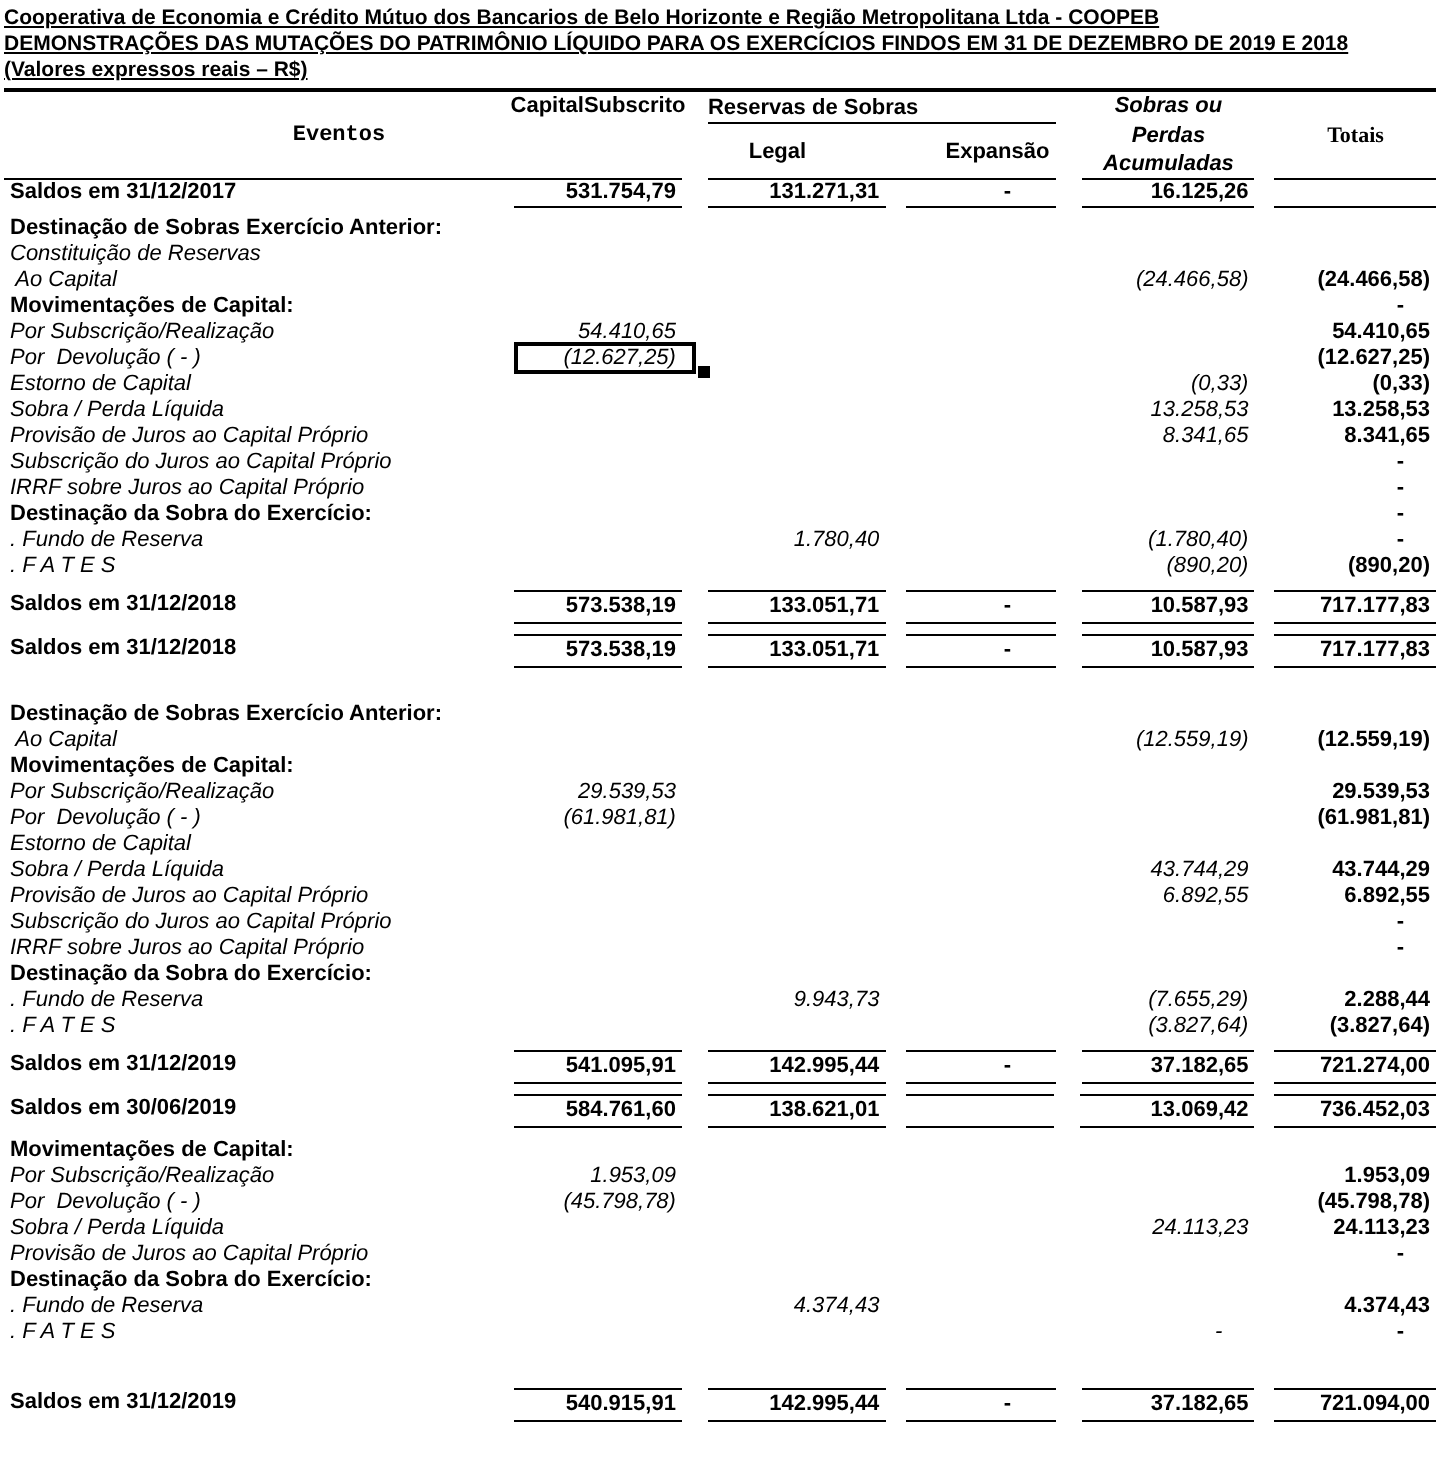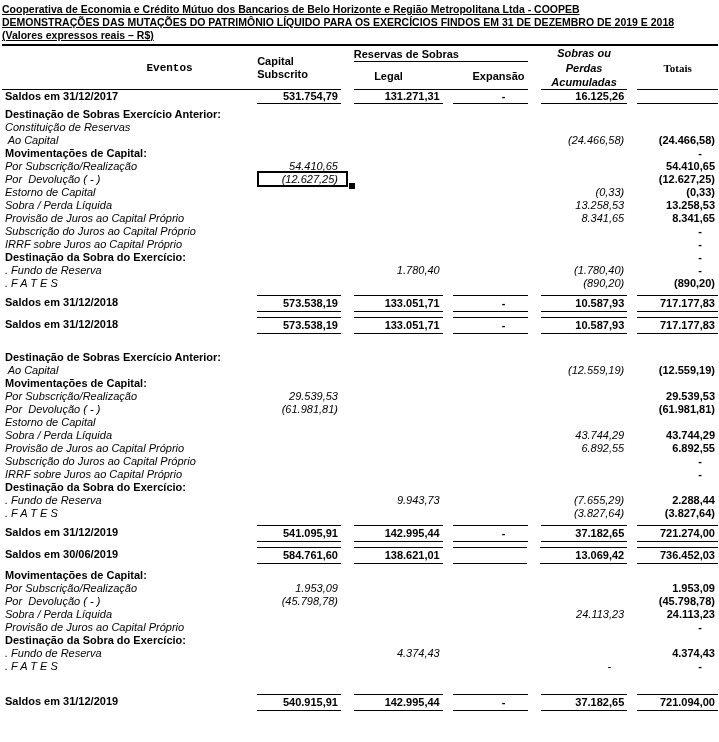--- a/index.html
+++ b/index.html
@@ -13,21 +13,21 @@
   .page { padding: 3px 1px 0 2px; width: 719px; }
 
   
   .title-block { border-bottom: 2px solid #000; padding-bottom: 2px; width: 716px; }
   .title-line { font-weight: bold; font-size: 10.5px; line-height: 13px; white-space: nowrap; text-decoration: underline; }
 
   
   .header { display: flex; margin-top: 1px; height: 43px; font-weight: bold; width: 716px; }
   .header > div { border-bottom: 1px solid #000; }
   .h-eventos { width: 256px; display: flex; align-items: center; justify-content: center; padding-left: 80px; font-family: Liberation Mono, monospace; }
-  .h-cap { width: 84px; display: flex; flex-direction: column; justify-content: center; text-align: left; line-height: 13px; }
+  .h-cap { width: 84px; display: flex; flex-direction: row; justify-content: center; text-align: left; line-height: 13px; }
   .h-group { width: 174px; margin-left: 13px; display: flex; flex-direction: column; }
   .h-group-title { border-bottom: 1px solid #000; line-height: 14px; height: 15px; }
   .h-group-cols { flex: 1; display: flex; align-items: center; gap: 36px; }
   .h-legal { width: 89px; text-align: center; }
   .h-exp { width: 75px; margin-left: 10px; text-align: center; }
   .h-sobras { width: 87px; margin-left: 13px; text-align: center; line-height: 13px; display: flex; flex-direction: column; justify-content: space-between; font-style: italic; }
   .h-totais { width: 81px; margin-left: 10px; display: flex; align-items: center; justify-content: center; font-family: Liberation Serif, serif; }
 
   
   .row { display: flex; line-height: 13px; height: 13px; }

